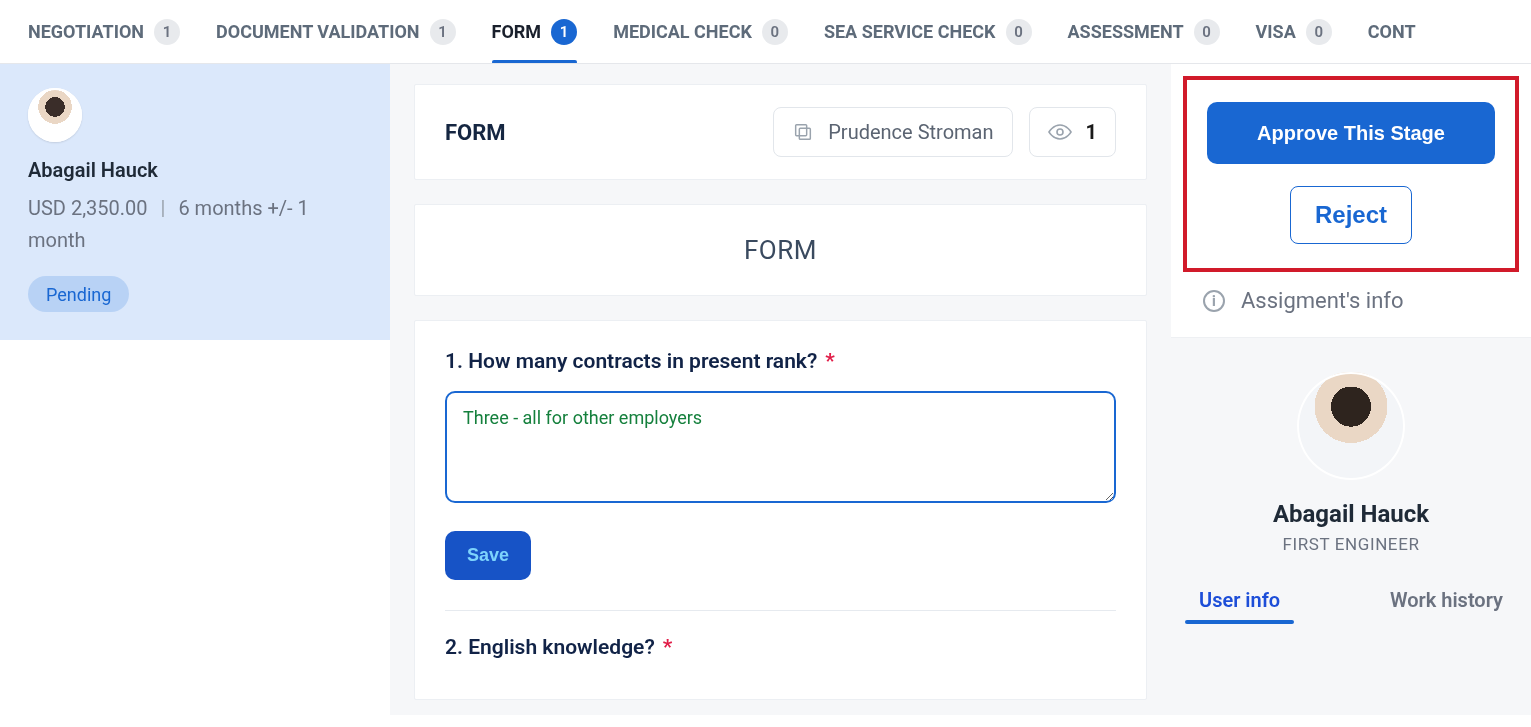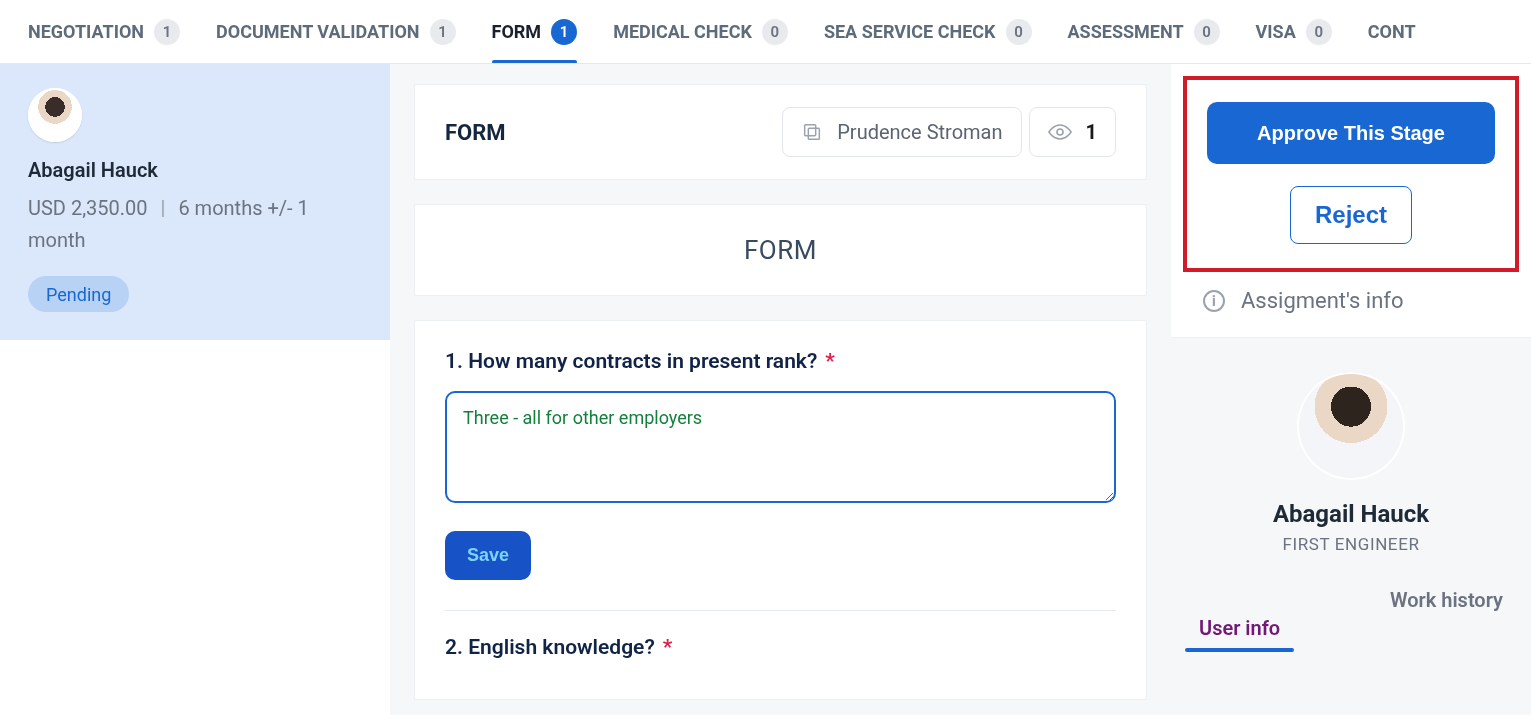--- a/index.html
+++ b/index.html
@@ -26,21 +26,21 @@
     .pill { display: inline-flex; align-items: center; height: 36px; padding: 0 18px; border-radius: 999px; background: #b8d2f5; color: #1967d2; font-size: 18px; margin-top: 20px; }
 
     
     .main { padding: 20px 24px; background: #f6f7f9; overflow: hidden; }
     .card { background: #fff; border-radius: 2px; border: 1px solid #eceff3; }
     .card.header { display: flex; align-items: center; justify-content: space-between; padding: 22px 30px; }
     .card.header .title { color: #152641; font-size: 22px; font-weight: 700; }
     .chip { display: inline-flex; align-items: center; gap: 14px; border: 1px solid #e2e6eb; border-radius: 8px; padding: 12px 18px; font-size: 20px; color: #5b6472; }
     .chip .icon, .chip svg { color: #9aa3ad; }
     .chip.views .val { color: #1a1a1a; font-weight: 700; }
-    .chips { display: flex; gap: 7px; align-items: center; margin-left: 25px; }
+    .chips { display: flex; gap: 16px; align-items: center; margin-left: 25px; }
     .card.section-title { text-align: center; padding: 30px 0; margin-top: 24px; color: #3a4a5f; font-size: 26px; letter-spacing: .5px; }
     .card.form { margin-top: 24px; padding: 28px 30px 40px; }
     .question { font-size: 21px; font-weight: 600; color: #112347; display: flex; gap: 8px; align-items: baseline; }
     .question .ast { color: #e11d48; font-weight: 700; }
     textarea.answer { width: 100%; margin-top: 18px; border: 2px solid #1967d2; border-radius: 10px; padding: 14px 16px; font-size: 18px; color: #15803d; height: 112px; resize: both; outline: none; font-family: inherit; }
     .btn { display: inline-flex; align-items: center; justify-content: center; border-radius: 10px; font-weight: 700; cursor: pointer; border: none; }
     .btn.primary { background: #1753c6; color: #7dd3fc; padding: 14px 22px; font-size: 18px; margin-top: 24px; }
     .divider { border: none; border-top: 1px solid #e6eaef; margin: 30px 0 24px; }
 
     
@@ -51,21 +51,21 @@
     .assignment { display: flex; align-items: center; gap: 16px; color: #6b7280; font-size: 22px; padding: 10px 32px 24px; border-bottom: 1px solid #eef0f3; }
     .assignment .circ { width: 22px; height: 22px; border: 2px solid #9aa3ad; border-radius: 999px; display: inline-flex; align-items: center; justify-content: center; color: #9aa3ad; font-size: 14px; font-weight: 800; }
 
     .profile { background: #f6f7f9; flex: 1; padding: 34px 0 0; text-align: center; }
     .avatar-lg { width: 108px; height: 108px; border-radius: 999px; margin: 0 auto; background: radial-gradient(circle at 50% 32%, #2e241e 0 22%, #ead7c5 22% 40%, #f3f5f8 40% 100%); box-shadow: 0 0 0 2px #fff inset; }
     .profile .pname { font-size: 24px; font-weight: 700; margin-top: 20px; color: #1f2a37; }
     .profile .prole { color: #6b7280; font-size: 17px; letter-spacing: .6px; margin-top: 6px; }
 
     .bottom-tabs { display: flex; justify-content: space-between; padding: 34px 28px 0; }
     .btab { font-size: 20px; font-weight: 600; color: #6b7280; position: relative; padding-bottom: 10px; cursor: pointer; }
-    .btab.active { color: #701a75; margin-top: 28px; }
+    .btab.active { color: #1d4ed8; }
     .btab.active::after { content: ""; position: absolute; left: -14px; right: -14px; bottom: -2px; height: 4px; background: #1967d2; border-radius: 2px; }
   </style>
 </head>
 <body>
 
 <nav class="tabs">
   <div class="tab">
     <span>NEGOTIATION</span>
     <span class="badge">1</span>
   </div>

